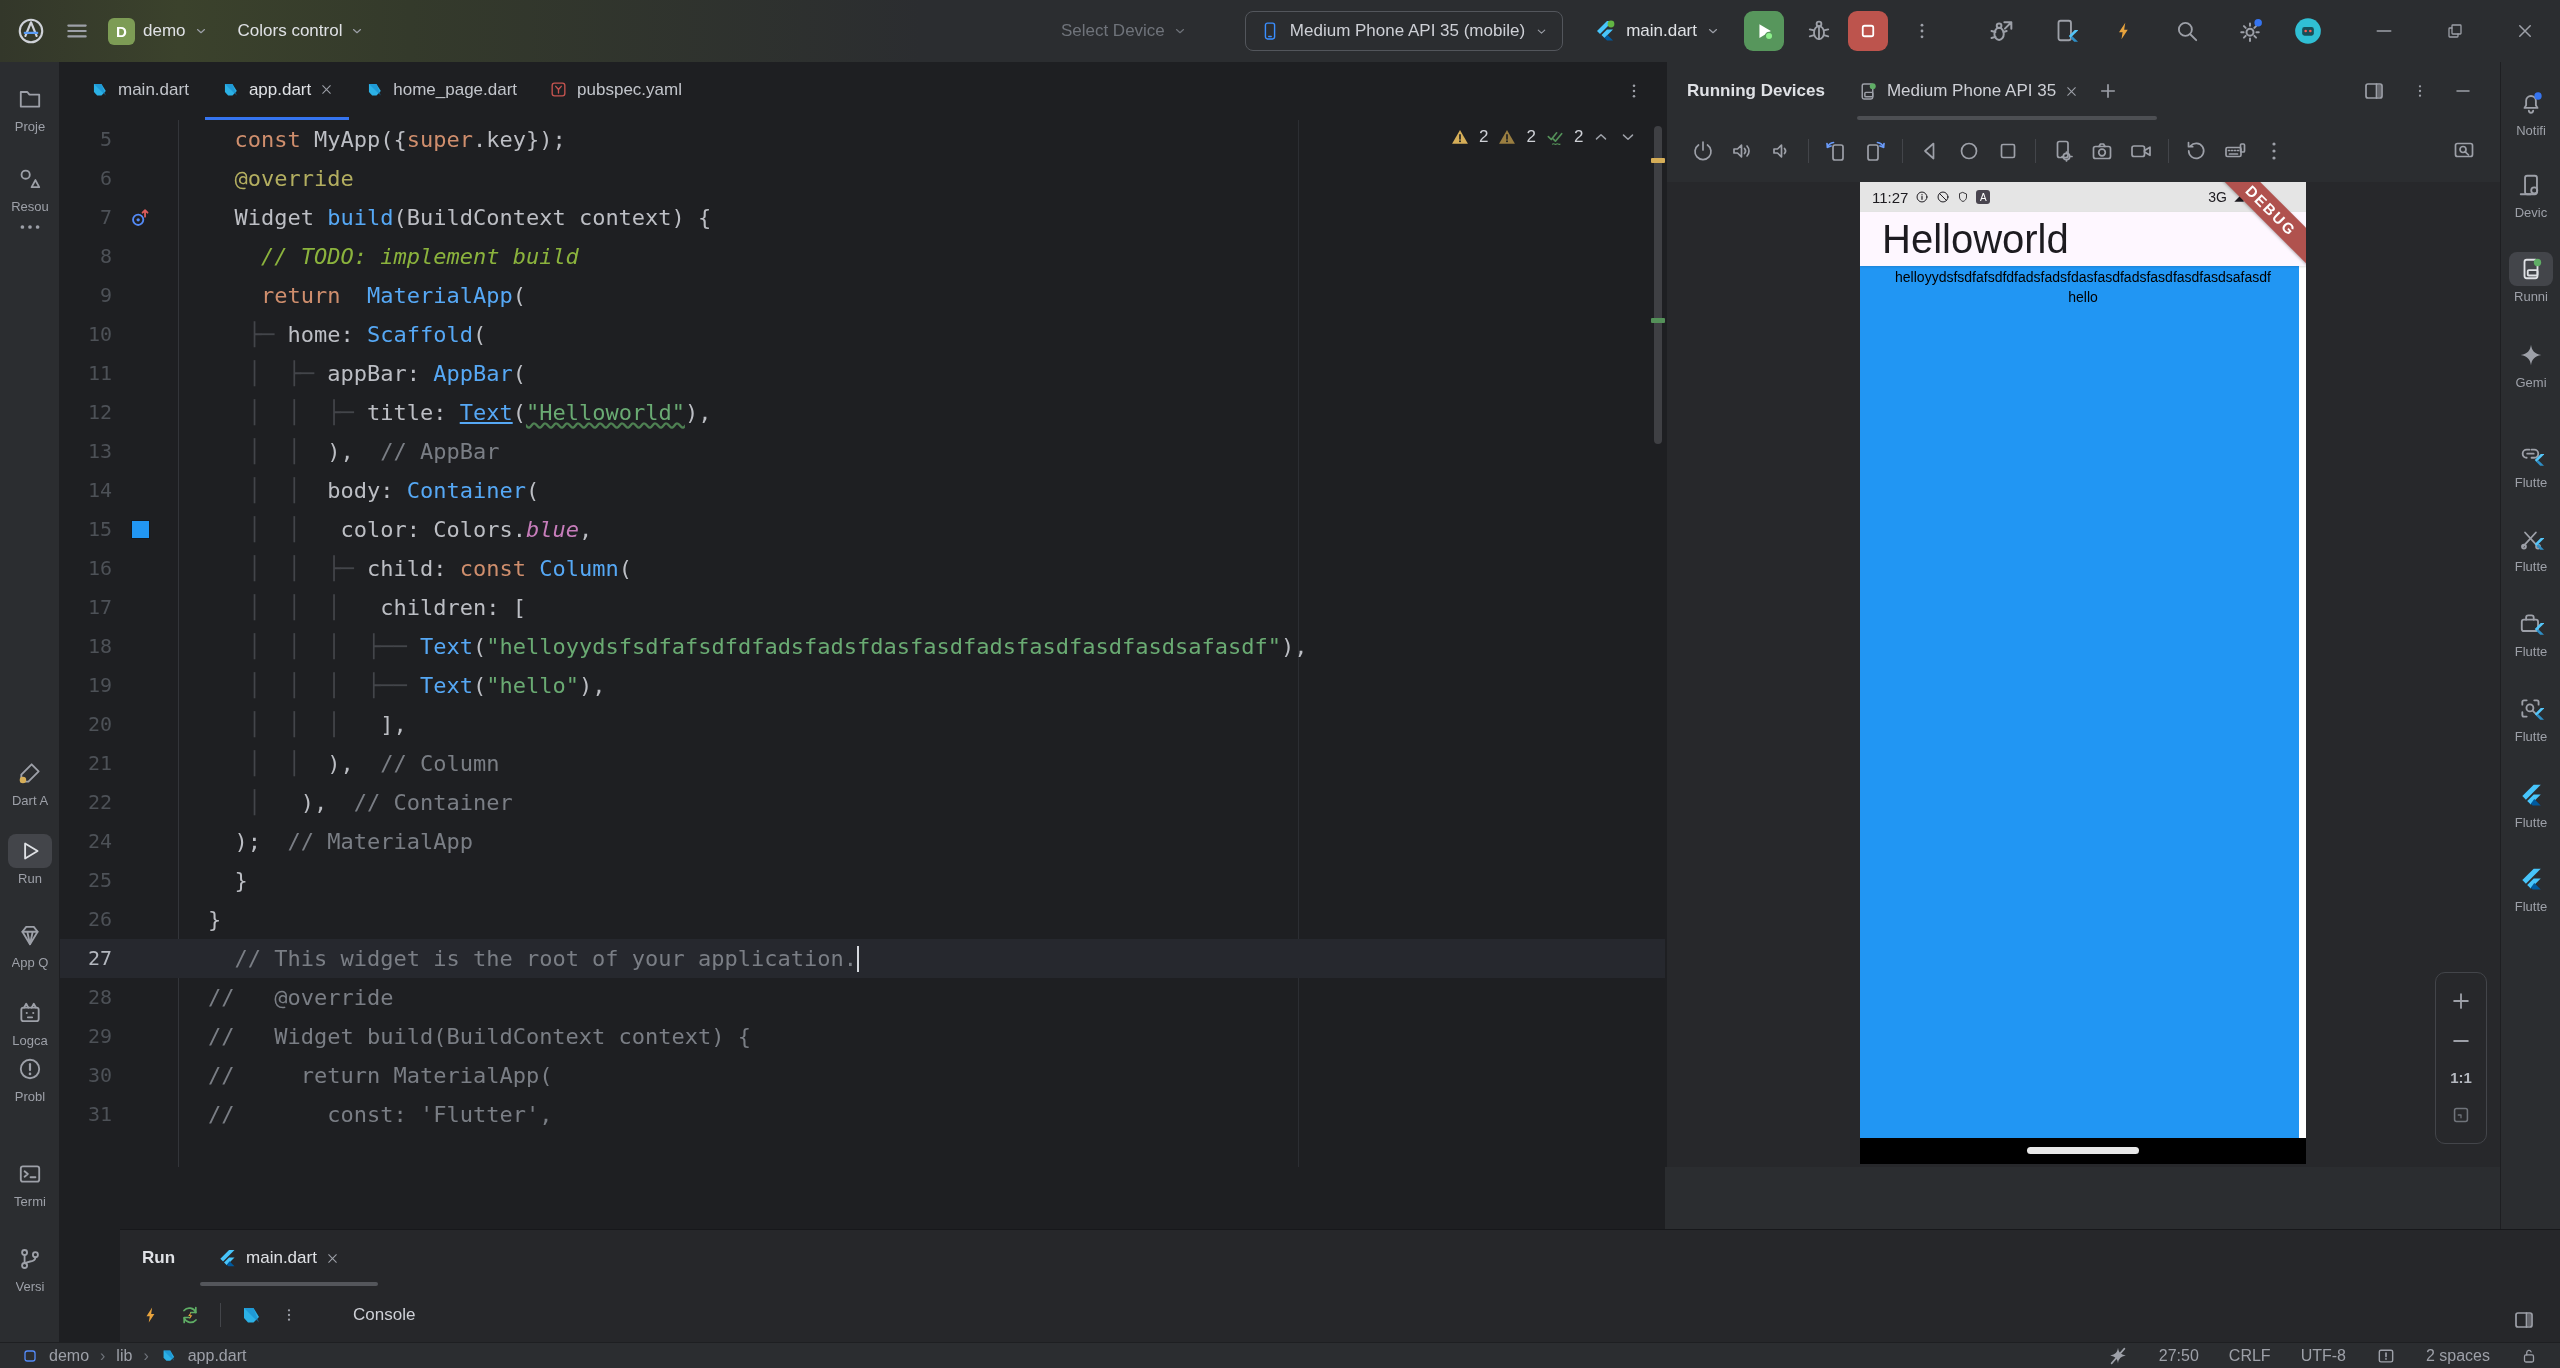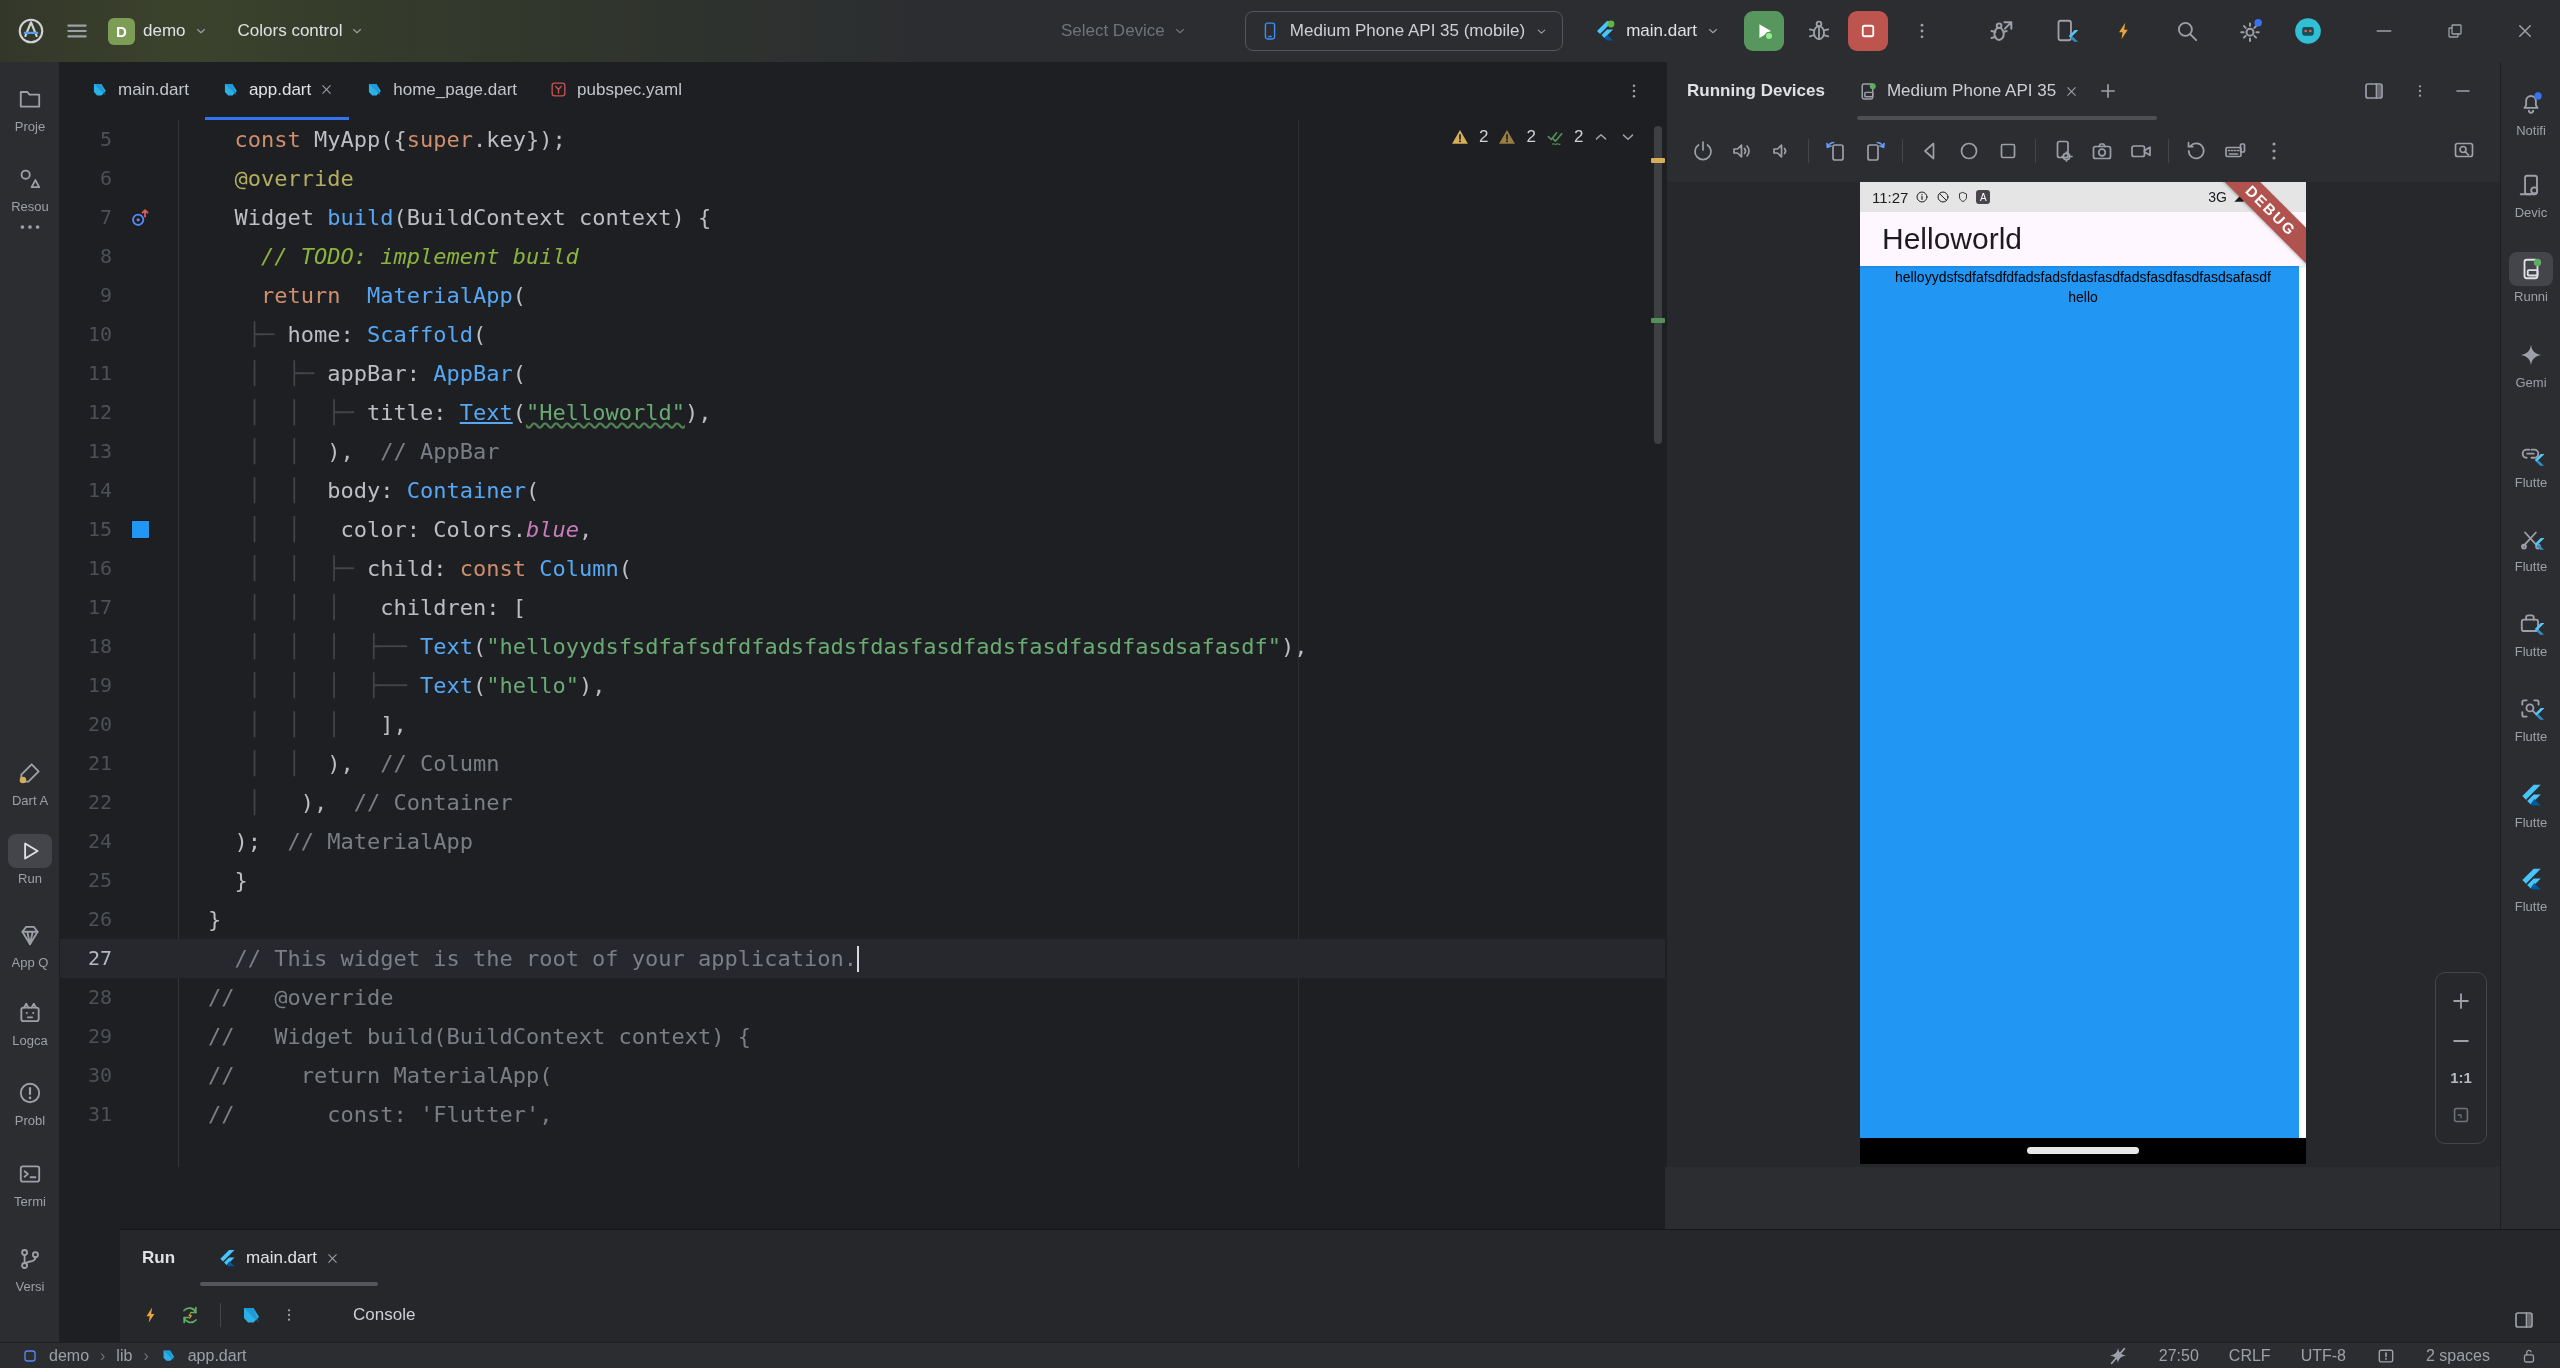--- a/index.html
+++ b/index.html
@@ -96,21 +96,21 @@
   #dp-right { margin-left:auto; display:flex; align-items:center; gap:26px; margin-right:28px; }
   #dp-bar { position:absolute; left:190px; top:54px; width:300px; height:4px; border-radius:2px; background:#4d4f53; }
   #dp-tools { height:62px; display:flex; align-items:center; padding:0 24px; gap:15px; }
   #dp-content { position:absolute; left:0; top:120px; right:0; bottom:0; background:#27282b; }
 
   #phone { position:absolute; left:193px; top:0; width:446px; height:982px; background:#fef7ff; overflow:hidden; }
   #emu-status { height:30px; background:#e5e5e5; display:flex; align-items:center; padding:0 12px; gap:7px;
     font-size:15px; color:#1d1b20; }
   #emu-right { margin-left:auto; display:flex; align-items:center; gap:5px; margin-right:34px; font-size:14px; }
   #emu-appbar { height:54px; background:#fef7ff; display:flex; align-items:center; box-shadow:0 1px 2px rgba(0,0,0,.12); position:relative; z-index:2;}
-  #emu-title { font-size:30px; color:#1d1b20; margin-left:22px; }
+  #emu-title { font-size:40px; color:#1d1b20; margin-left:22px; }
   #emu-body { position:absolute; left:0; top:84px; right:0; bottom:26px; background:#2196f3; }
   .emu-line { width:100%; text-align:center; font-size:14px; color:#000; line-height:20px; white-space:nowrap; overflow:hidden; }
   #emu-sliver { position:absolute; right:0; top:0; bottom:0; width:7px; background:#fff; }
   #emu-bezel { position:absolute; left:0; bottom:0; width:100%; height:26px; background:#000; }
   #emu-pill { position:absolute; left:50%; top:9px; width:112px; height:7px; border-radius:4px; background:#e8e8e8; transform:translateX(-50%); }
   #debug-ribbon { position:absolute; top:16px; right:-40px; width:150px; height:25px; background:#b0524e;
     transform:rotate(45deg); display:flex; align-items:center; justify-content:center;
     color:#fff; font-weight:bold; font-size:15px; letter-spacing:2px; z-index:5; box-shadow:0 1px 3px rgba(0,0,0,.3); }
   #zoomctl { position:absolute; left:768px; top:790px; width:52px; height:172px; border:1px solid #43454a; border-radius:10px;
     display:flex; flex-direction:column; align-items:center; justify-content:space-around; padding:8px 0; color:#9da0a8; }
@@ -363,21 +363,21 @@
               <rect x="4" y="7" width="16" height="12.5" rx="2"></rect>
               <path d="M6.5 7l2-3.5 2 3.5M13.5 7l2-3.5 2 3.5"></path>
               <circle cx="9" cy="12" r="1" fill="currentColor" stroke="none"></circle>
               <circle cx="15" cy="12" r="1" fill="currentColor" stroke="none"></circle>
               <path d="M10 16h4"></path>
             </svg>
           </span>
         </div>
         <div class="sbi-lbl">Logca</div>
       </div>
-      <div class="sbi" style="top: 1014px;">
+      <div class="sbi" style="top: 990px;">
         <div class="sbi-box">
           <span class="ico" style="width: 26px;">
             <svg viewBox="0 0 24 24" fill="none" stroke="currentColor" stroke-width="1.7" stroke-linecap="round" stroke-linejoin="round" style="width:100%">
               <circle cx="12" cy="12" r="8.5"></circle>
               <path d="M12 7.5v5.5" stroke-width="2"></path>
               <circle cx="12" cy="16.5" r="1.2" fill="currentColor" stroke="none"></circle>
             </svg>
           </span>
         </div>
         <div class="sbi-lbl">Probl</div>

